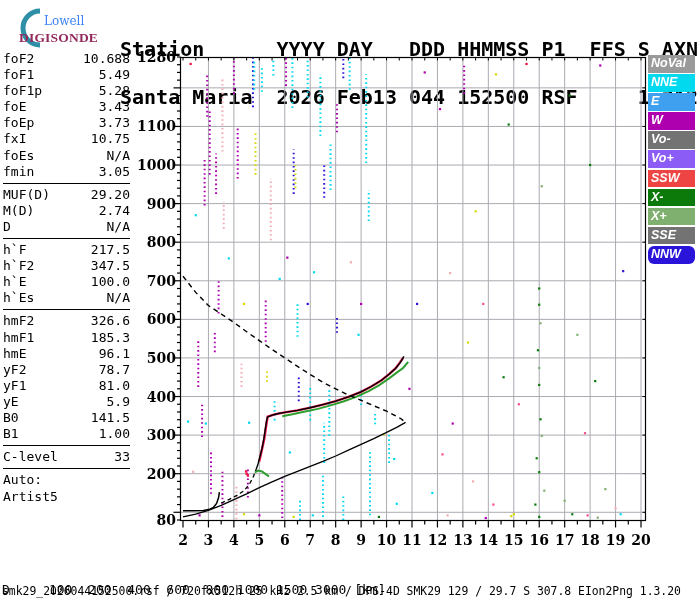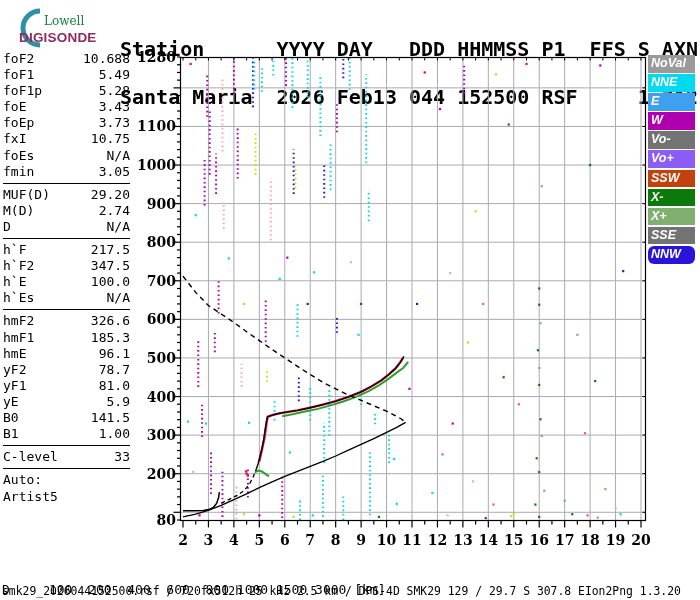--- a/index.html
+++ b/index.html
@@ -1,21 +1,21 @@
 <!DOCTYPE html>
 <html><head>
 <meta charset="utf-8">
 <style>
   html,body{margin:0;padding:0;background:#fff;}
   .screen{position:relative;width:700px;height:600px;background:#fff;overflow:hidden;
           font-family:"DejaVu Sans Mono",monospace;color:#000;}
   .logo{position:absolute;left:6px;top:6px;width:112px;height:42px;}
   .logo-lowell{position:absolute;left:38px;top:8px;font-family:"DejaVu Serif",serif;
-               font-size:12px;color:#15803d;}
-  .logo-digisonde{position:absolute;left:13px;top:24px;font-family:Liberation Sans, sans-serif;
+               font-size:12px;color:#3b82f6;}
+  .logo-digisonde{position:absolute;left:13px;top:24px;font-family:Liberation Serif, serif;
                   font-weight:bold;font-size:13.5px;color:#93295C;letter-spacing:.2px;}
   .hdr{position:absolute;left:120px;top:9px;font-size:20px;font-weight:bold;
        line-height:16px;white-space:pre;}
   .params{position:absolute;left:3px;top:51px;width:127px;font-size:13px;}
   .prow{display:flex;line-height:16.1px;white-space:pre;}
   .prow .v{margin-left:auto;}
   .sep{border-top:1px solid #000;margin:3px 0 3px 0;height:0;}
   .autoblock{line-height:16.5px;white-space:pre;}
   .legend{position:absolute;left:648px;top:55px;width:47px;}
   .leg-item{height:17.6px;margin-bottom:1.5px;color:#fff;
@@ -428,21 +428,21 @@
       <text x="176" y="62" text-anchor="end">1280</text>
     </svg>
 
   <div class="legend" id="legend">
       <div class="leg-item" style="background: rgb(154, 154, 154);">NoVal</div>
       <div class="leg-item" style="background: rgb(0, 217, 238);">NNE</div>
       <div class="leg-item" style="background: rgb(63, 160, 239);">E</div>
       <div class="leg-item" style="background: rgb(174, 0, 174);">W</div>
       <div class="leg-item" style="background: #737373;">Vo-</div>
       <div class="leg-item" style="background: #8b5cf6;">Vo+</div>
-      <div class="leg-item" style="background: #c2410c;">SSW</div>
+      <div class="leg-item" style="background: #ef4444;">SSW</div>
       <div class="leg-item" style="background: rgb(11, 122, 11);">X-</div>
       <div class="leg-item" style="background: rgb(127, 176, 111);">X+</div>
       <div class="leg-item" style="background: #737373;">SSE</div>
       <div class="leg-item" style="background: rgb(43, 20, 217); border-radius: 6px;">NNW</div>
     </div>
 
   <div class="bottab">
     <div>D     100  200  400  600  800 1000 1500 3000 [km]</div>
     
   </div>

